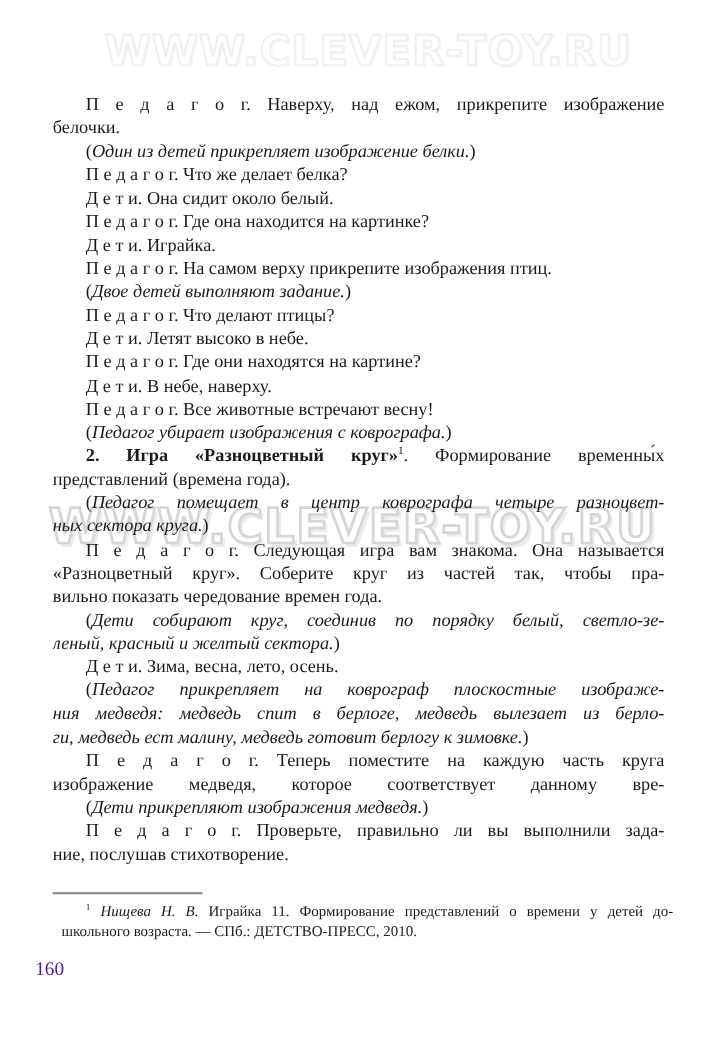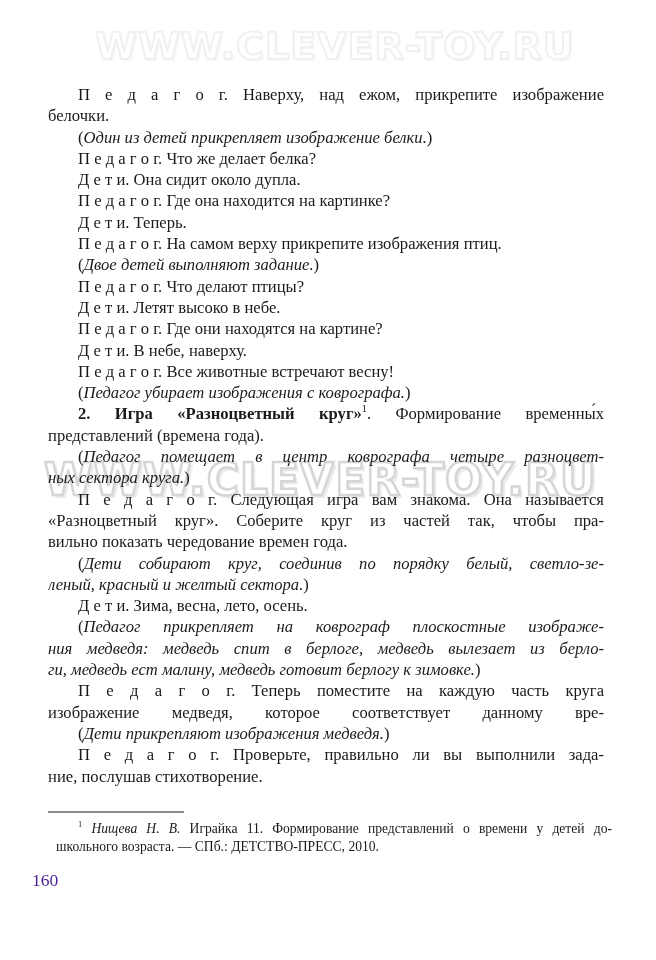--- a/index.html
+++ b/index.html
@@ -116,27 +116,27 @@
         <div class="line ind fill"><span class="rn">П е д а г о г. Наверху, над ежом, прикрепите изображение</span></div>
         <div class="line"><span class="rn">белочки.</span></div>
       </div>
       <div class="para">
         <div class="line ind"><span class="rn">(</span><span class="ri">Один из детей прикрепляет изображение белки.</span><span class="rn">)</span></div>
       </div>
       <div class="para">
         <div class="line ind"><span class="rn">П е д а г о г. Что же делает белка?</span></div>
       </div>
       <div class="para">
-        <div class="line ind"><span class="rn">Д е т и. Она сидит около дупла.</span></div>
+        <div class="line ind"><span class="rn">Д е т и. Она сидит около белый.</span></div>
       </div>
       <div class="para">
         <div class="line ind"><span class="rn">П е д а г о г. Где она находится на картинке?</span></div>
       </div>
       <div class="para">
-        <div class="line ind"><span class="rn">Д е т и. Теперь.</span></div>
+        <div class="line ind"><span class="rn">Д е т и. Играйка.</span></div>
       </div>
       <div class="para">
         <div class="line ind"><span class="rn">П е д а г о г. На самом верху прикрепите изображения птиц.</span></div>
       </div>
       <div class="para">
         <div class="line ind"><span class="rn">(</span><span class="ri">Двое детей выполняют задание.</span><span class="rn">)</span></div>
       </div>
       <div class="para">
         <div class="line ind"><span class="rn">П е д а г о г. Что делают птицы?</span></div>
       </div>

